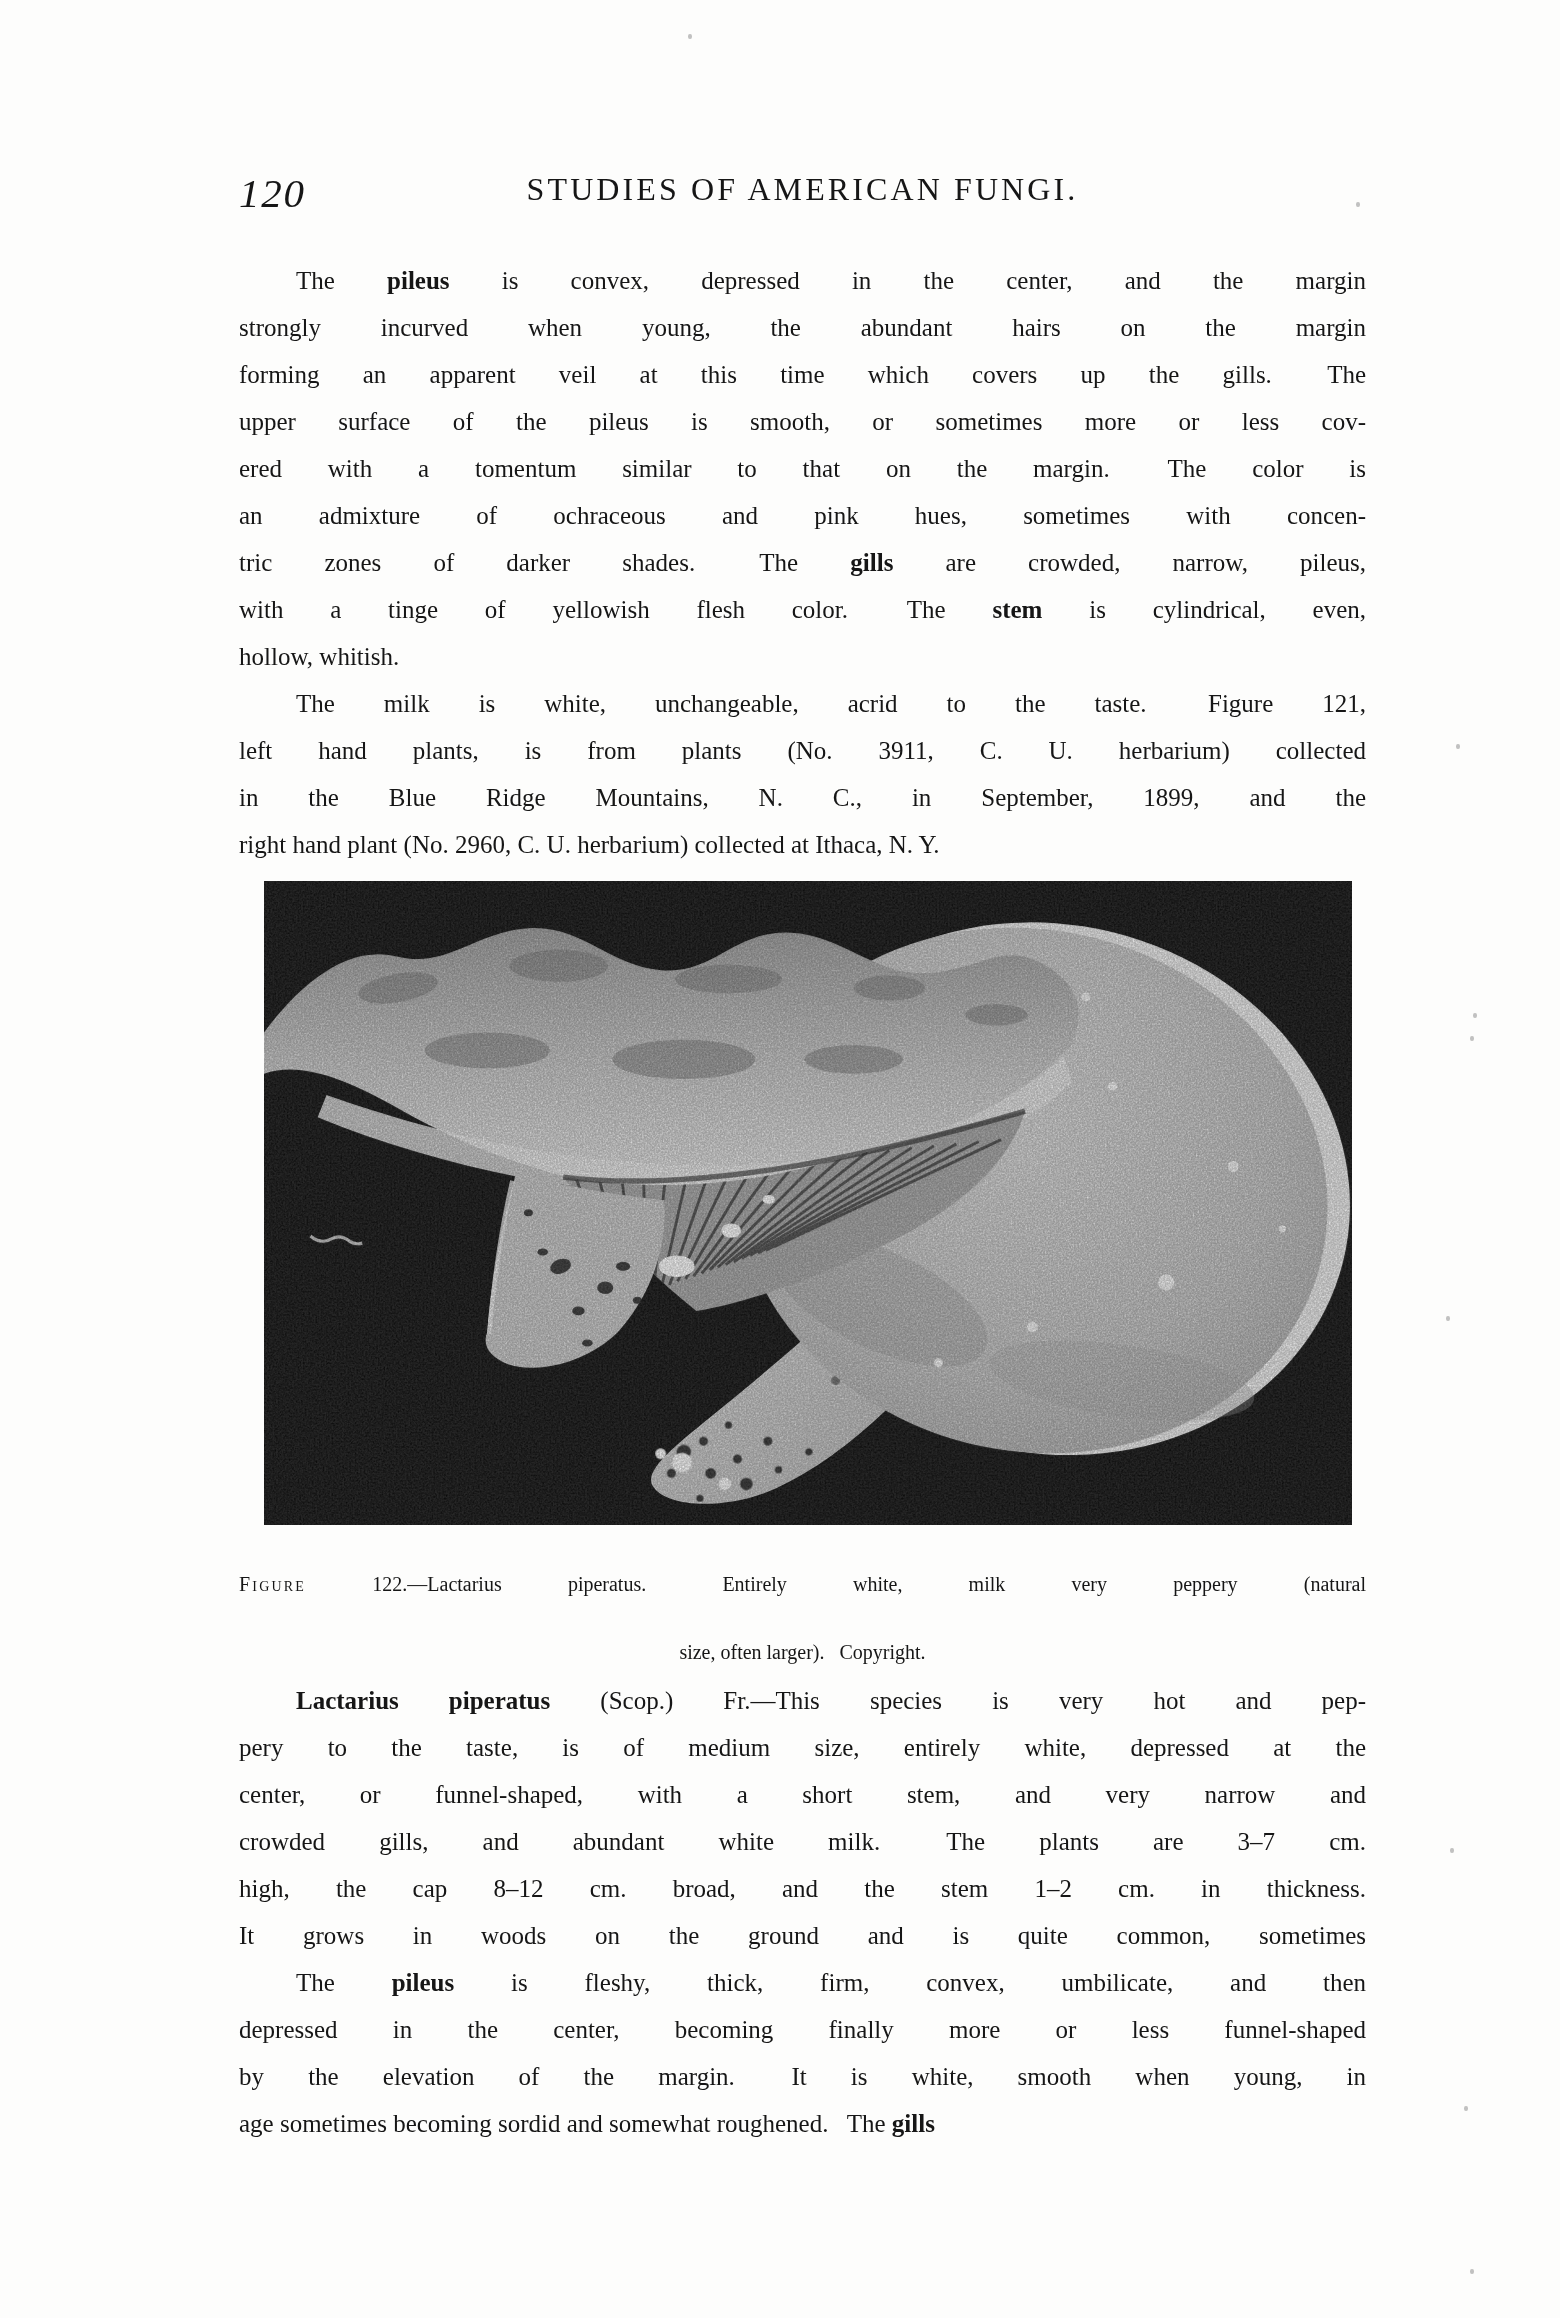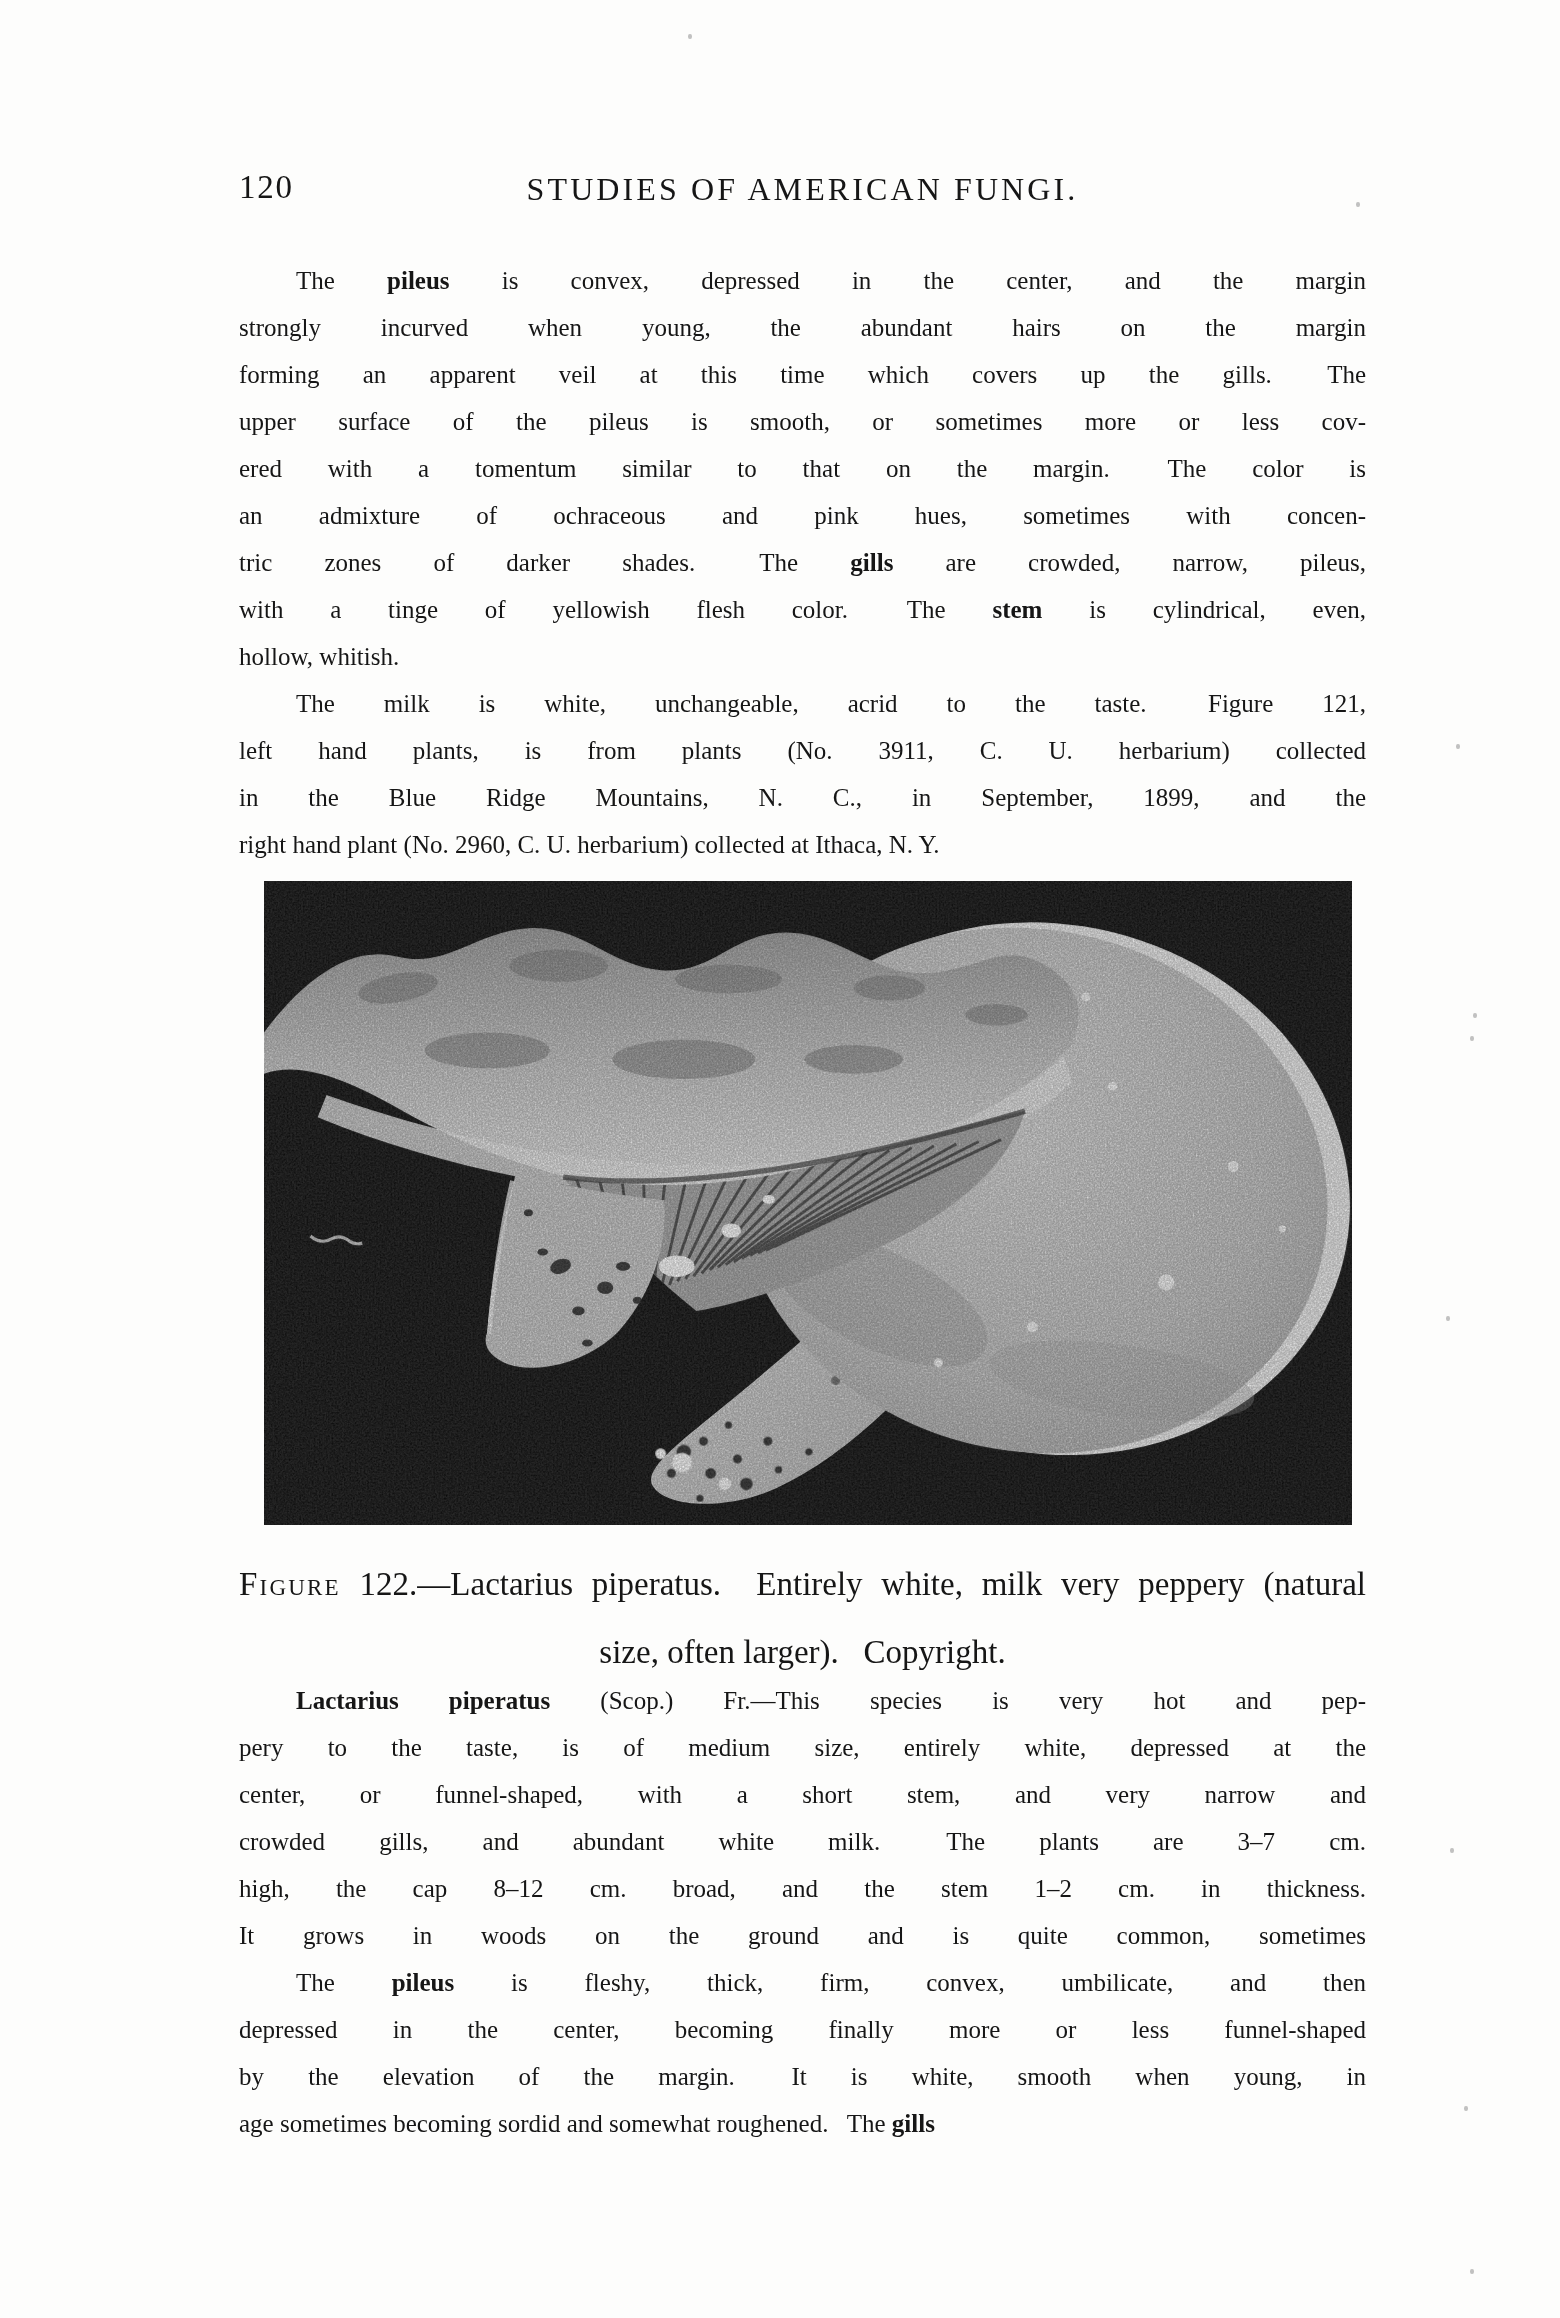--- a/index.html
+++ b/index.html
@@ -2,35 +2,35 @@
 <html style="font-size:14.3px"><head>
 <meta charset="utf-8">
 <style>
   html,body{margin:0;padding:0;background:#fdfdfc;}
   .page{
     position:relative;width:1561px;height:2319px;background:#fdfdfc;
     font-family:"Liberation Serif","DejaVu Serif",serif;color:#161616;overflow:hidden;
   }
   
   .header-row{position:absolute;left:239px;top:166px;width:1127px;height:45px;}
-  .pagenum{position:absolute;left:0;top:2.7px;font-size:33px;letter-spacing:1.8px;}
+  .pagenum{position:absolute;left:0;top:2.7px;font-size:41px;letter-spacing:1.8px;font-style:italic;}
   .running-head{text-align:center;font-size:32px;letter-spacing:3.1px;padding-top:4.5px;}
   
   .textcol{position:absolute;left:239px;width:1127px;}
   #flow1{top:257px;}
   #flow2{top:1677px;}
   .line{font-size:25px;line-height:47px;text-align:justify;text-align-last:justify;white-space:normal;}
   #flow2 .line{line-height:47px;}
   .line.end{text-align-last:left;}
   .line.indent{text-indent:57px;}
   .b{font-weight:700;}
   
   .photo{position:absolute;left:264px;top:881px;width:1088px;height:644px;background:#0c0c0c;}
   .photo svg{display:block;width:100%;height:100%;}
-  .caption{position:absolute;left:239px;top:1564px;width:1127px;font-size:33px;line-height:40px;}
+  .caption{position:absolute;left:239px;top:1564px;width:1127px;font-size:20px;line-height:40px;}
   .cap1{text-align:justify;text-align-last:justify;}
   .cap2{text-align:center;text-align-last:center;margin-top:28px;}
   .sc{font-variant:small-caps;letter-spacing:2.2px;}
   
   .speck{position:absolute;width:3.6px;height:4.5px;border-radius:50%;background:#8f8f8f;opacity:.55;}
 </style>
 </head>
 <body>
 
 <div class="page">

